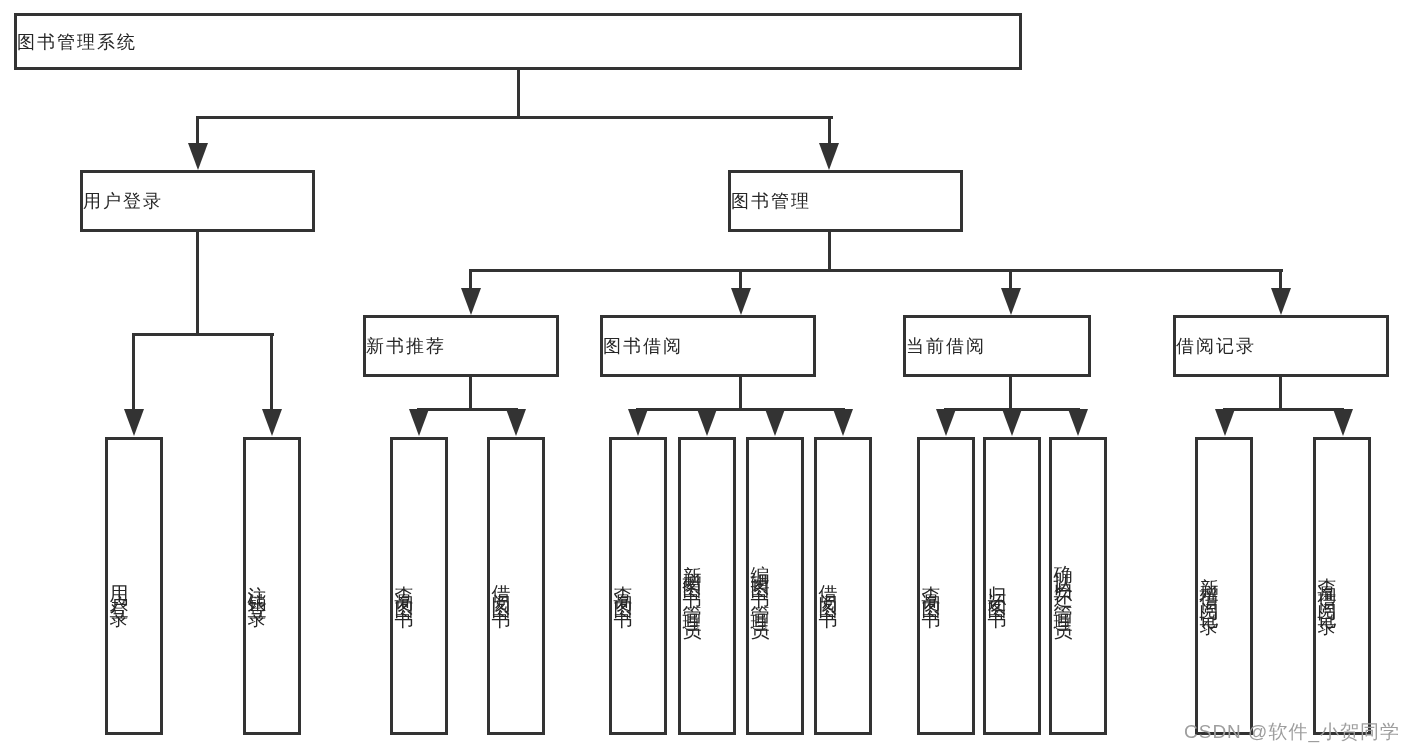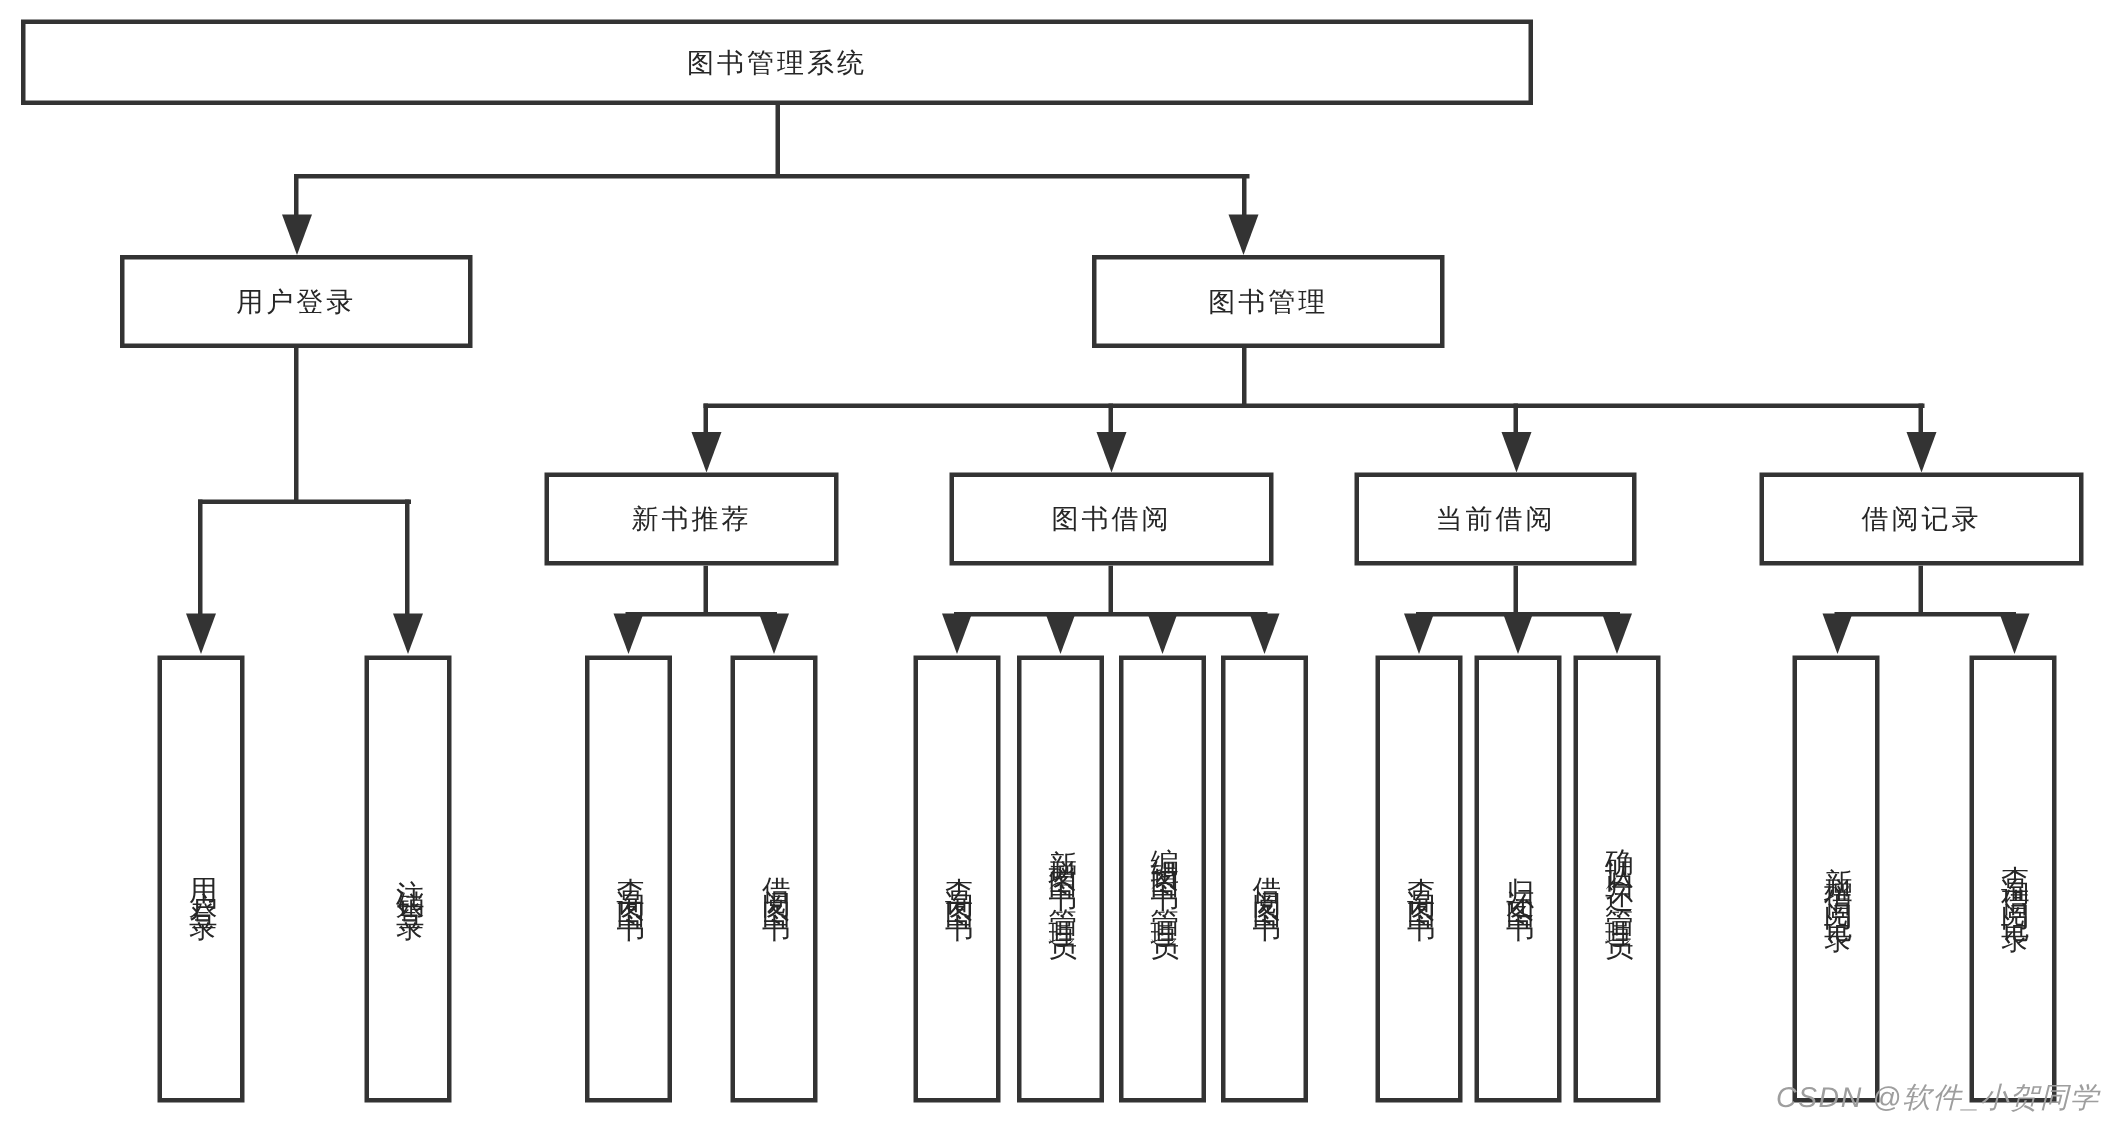--- a/index.html
+++ b/index.html
@@ -25,41 +25,40 @@
     border-right: 10px solid transparent;
     border-top: 27px solid var(--line);
   }
   .box {
     position: absolute;
     box-sizing: border-box;
     border: 3px solid var(--line);
     background: var(--background);
     display: flex;
     align-items: center;
-    justify-content: center;
+    justify-content: flex-start;
     color: var(--text);
   }
   .hbox { font-size: 18px; letter-spacing: 2px; }
   .leaf .vtext {
     writing-mode: vertical-rl;
     text-orientation: mixed;
     font-size: 19px;
     line-height: 1.1;
     letter-spacing: 8px;
     color: var(--text);
   }
   .watermark {
     position: absolute;
     left: 1184px;
     top: 719px;
     font-size: 19px;
     color: var(--watermark);
     letter-spacing: 1px;
     white-space: nowrap;
-    font-style: italic;
   }
 </style>
 </head>
 <body>
 
 <div class="canvas">
 
   <div class="vline" style="left:517px;top:70px;height:48px"></div>
   <div class="hline" style="left:196px;top:116px;width:637px"></div>
   <div class="vline" style="left:196px;top:116px;height:30px"></div>
@@ -117,21 +116,21 @@
   </div>
 
   <div class="box hbox" style="left:728px;top:170px;width:235px;height:62px">
     <span>图书管理</span>
   </div>
 
   <div class="box hbox" style="left:363px;top:315px;width:196px;height:62px">
     <span>新书推荐</span>
   </div>
 
-  <div class="box hbox" style="left:633px;top:315px;width:216px;height:62px">
+  <div class="box hbox" style="left:600px;top:315px;width:216px;height:62px">
     <span>图书借阅</span>
   </div>
 
   <div class="box hbox" style="left:903px;top:315px;width:188px;height:62px">
     <span>当前借阅</span>
   </div>
 
   <div class="box hbox" style="left:1173px;top:315px;width:216px;height:62px">
     <span>借阅记录</span>
   </div>

